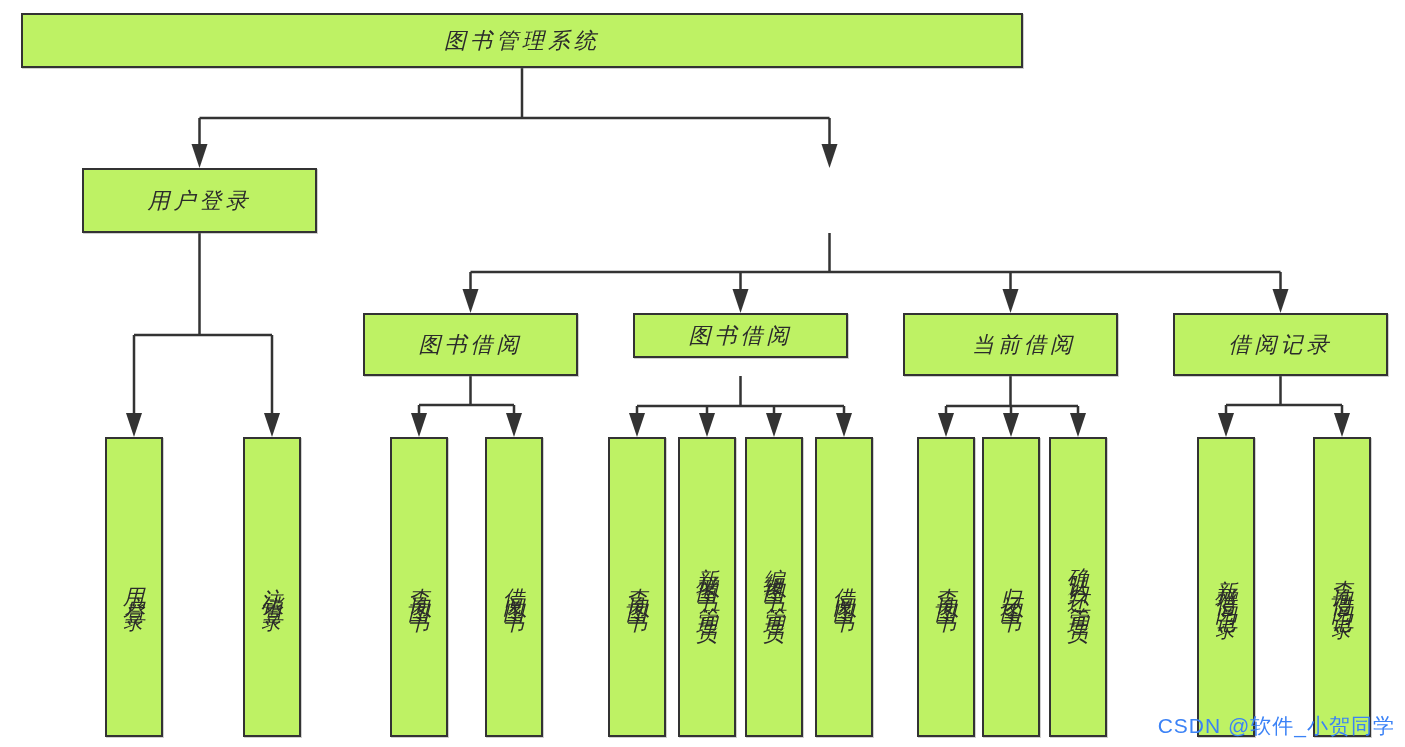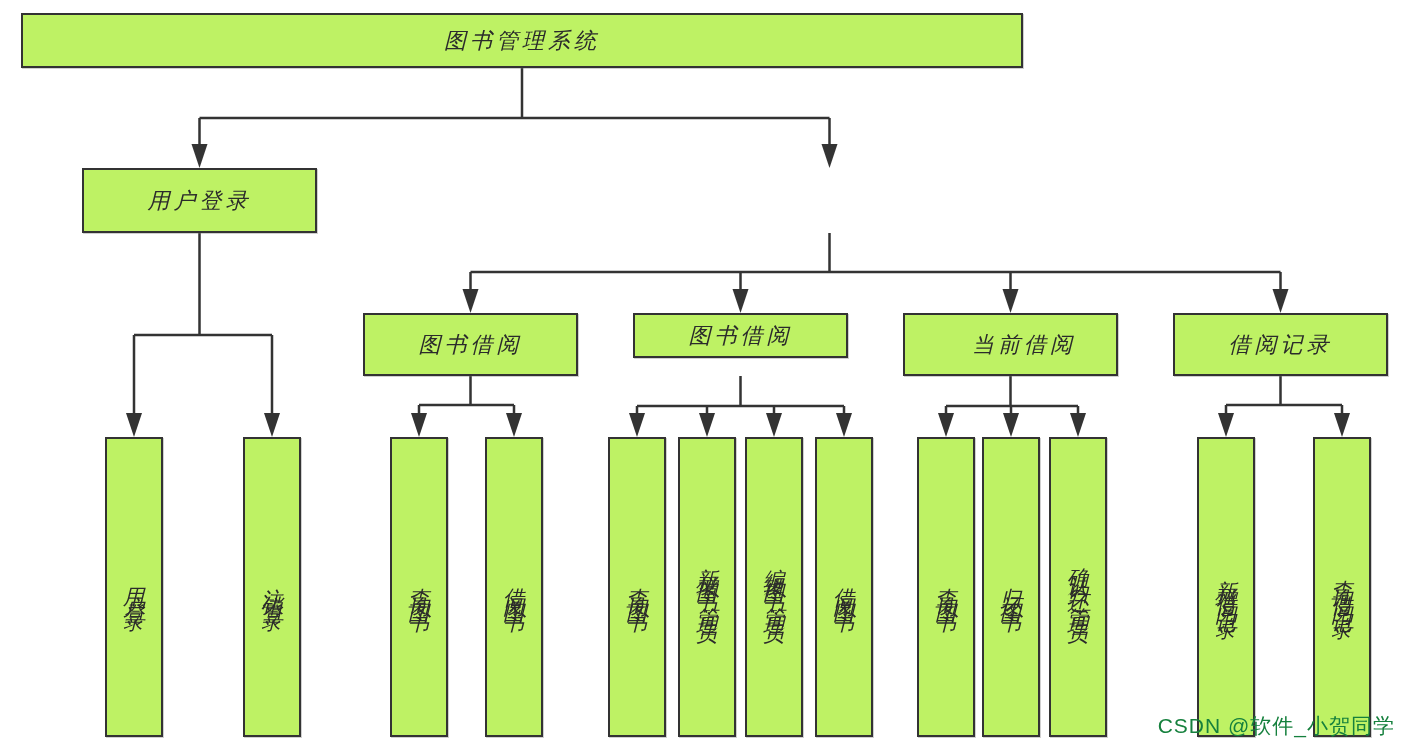--- a/index.html
+++ b/index.html
@@ -46,21 +46,21 @@
     font-size: 21px;
     letter-spacing: 8px;
     line-height: 1;
   }
   .watermark {
     position: absolute;
     right: 10px;
     bottom: 7px;
     z-index: 3;
     font-size: 21px;
-    color: #15803d;
+    color: #3b82f6;
     letter-spacing: 1px;
     white-space: nowrap;
   }
 </style>
 </head>
 <body>
 
 <div class="canvas">
 
   <svg class="connectors" width="1405" height="747" viewBox="0 0 1405 747" aria-hidden="true">

